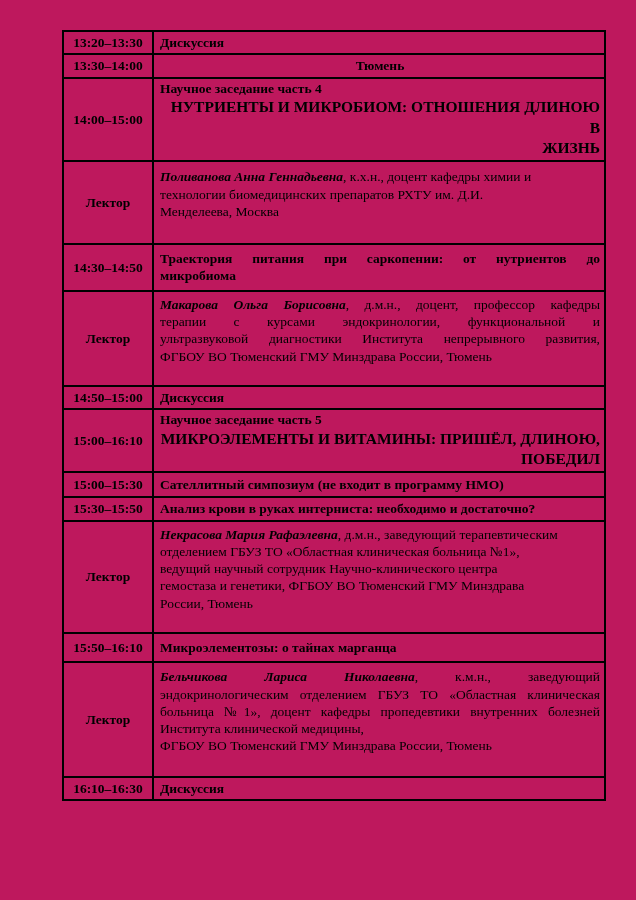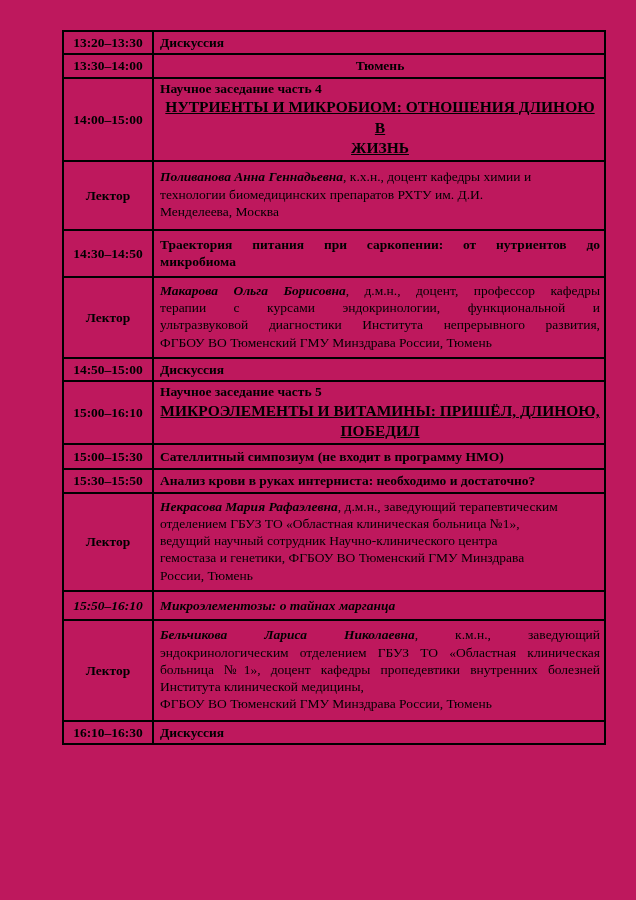--- a/index.html
+++ b/index.html
@@ -34,39 +34,38 @@
   .center { text-align: center; }
   .ws { white-space: pre-line; }
   .jall {
     text-align: justify;
     text-align-last: justify;
     -moz-text-align-last: justify;
     white-space: pre-line;
   }
   .session-sub { font-weight: bold; font-size: 13.5px; line-height: 1.25; }
   .session-title {
-    font-weight: bold; text-align: center;
+    font-weight: bold; text-align: right;
     font-size: 15.5px; line-height: 1.3;
     white-space: pre-line;
-    text-decoration: underline;
   }
   .lname { font-weight: bold; font-style: italic; }
-  td.lect { padding-top: 4px; padding-bottom: 6px; }
+  td.lect { padding-top: 4px; padding-bottom: 20px; }
   
   tr.h18 td { height: 14px; }
   tr.h57 td { height: 53px; }
   tr.h42 td { height: 38px; }
   tr.h65 td { height: 57px; }
   tr.h45 td { height: 41px; }
   tr.h73 td { height: 65px; margin-top: 11px; }
   tr.h59 td { height: 55px; }
   tr.h23 td { height: 19px; }
   tr.h20 td { height: 16px; border-radius: 8px; }
   tr.h83 td { height: 75px; }
-  tr.h27 td { height: 23px; font-style: italic; }
+  tr.h27 td { height: 23px; }
   tr.h97 td { height: 89px; }
 </style>
 </head>
 <body>
 
 <div class="page">
   <table class="sched">
     <colgroup>
         <col class="c-time">
         <col class="c-body">

